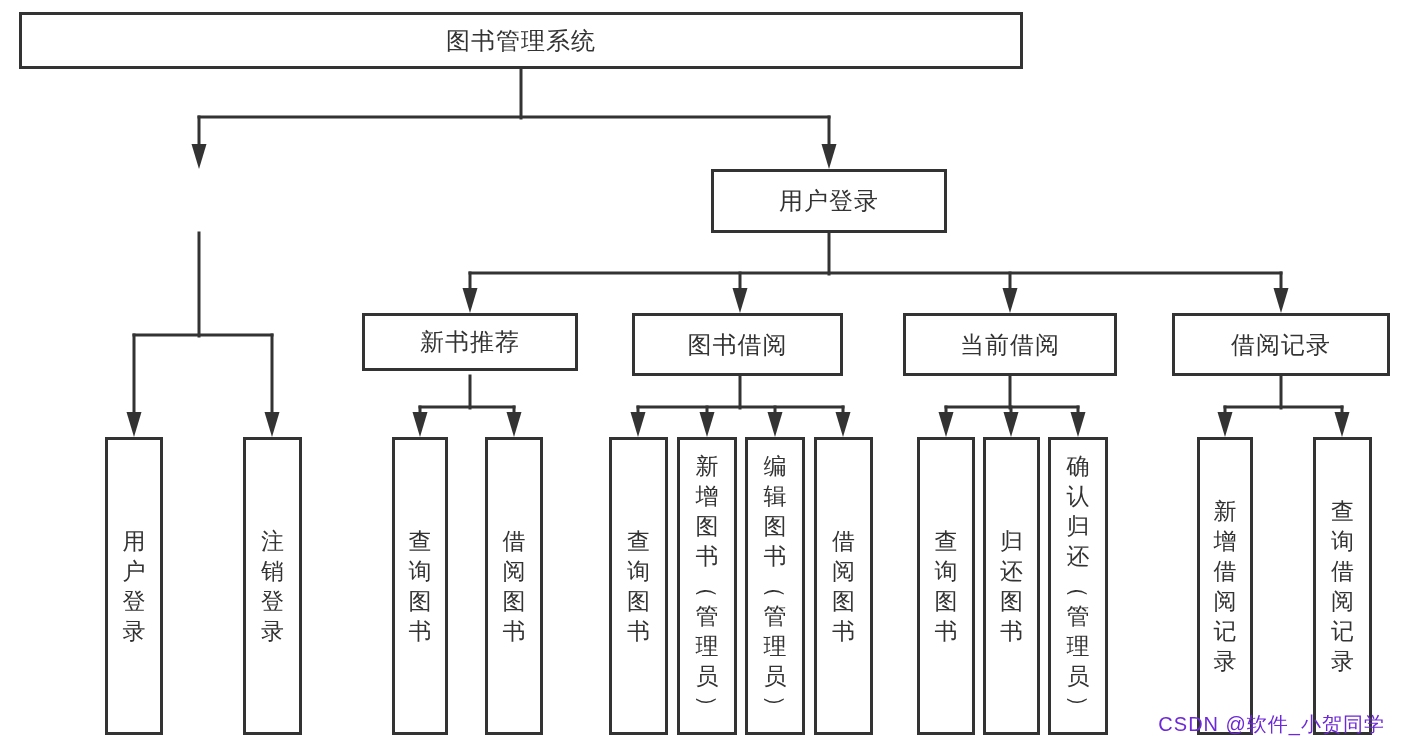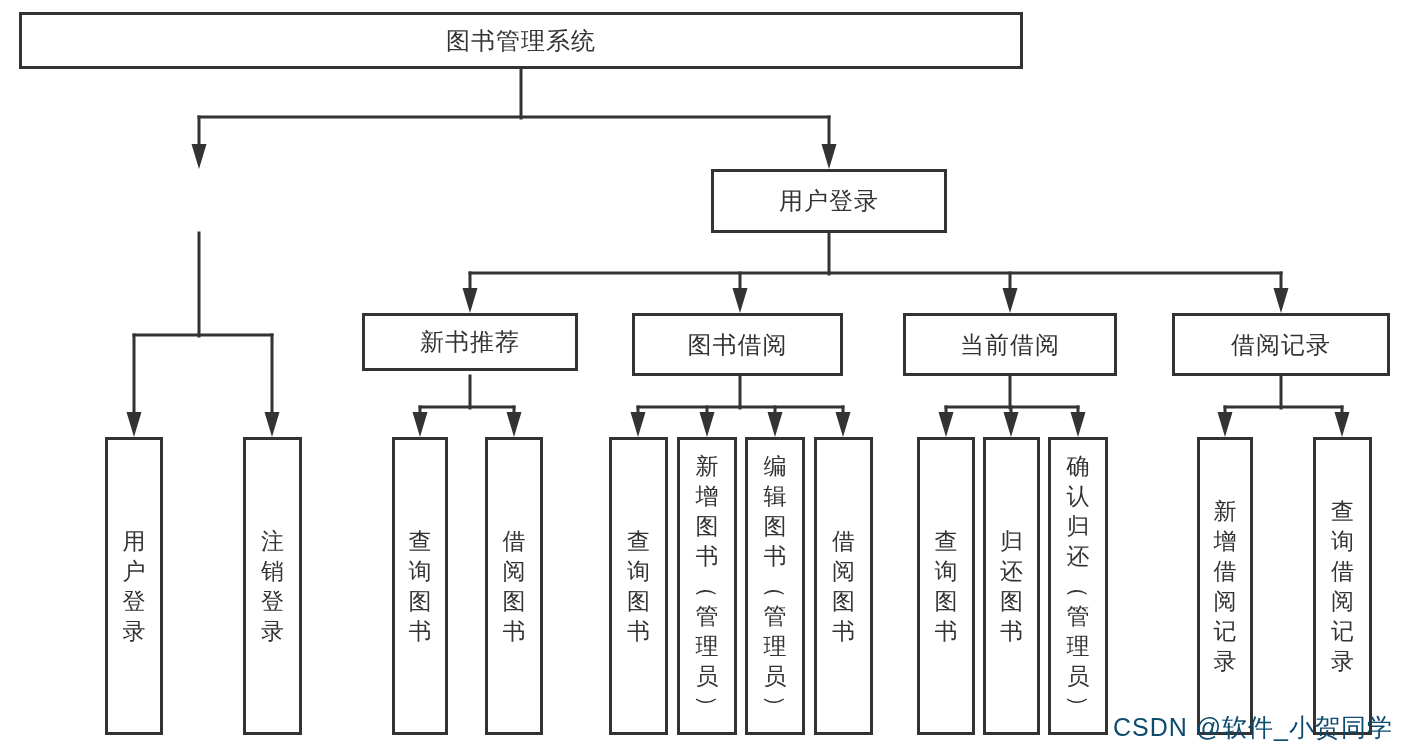--- a/index.html
+++ b/index.html
@@ -43,25 +43,25 @@
     gap: 7px;
     height: 100%;
     font-size: 23px;
     color: #333333;
     line-height: 1;
   }
   .vchar { display: block; height: 23px; }
   .vrot { transform: rotate(90deg); }
   .watermark {
     position: absolute;
-    right: 12px;
+    right: 20px;
     top: 711px;
     z-index: 3;
-    font-size: 25px;
-    color: #0c4a6e;
+    font-size: 20px;
+    color: #6d28d9;
     white-space: nowrap;
     letter-spacing: 1px;
   }
 </style>
 </head>
 <body>
 
 <div class="canvas">
 
   <svg class="connectors" viewBox="0 0 1405 747" xmlns="http://www.w3.org/2000/svg">

